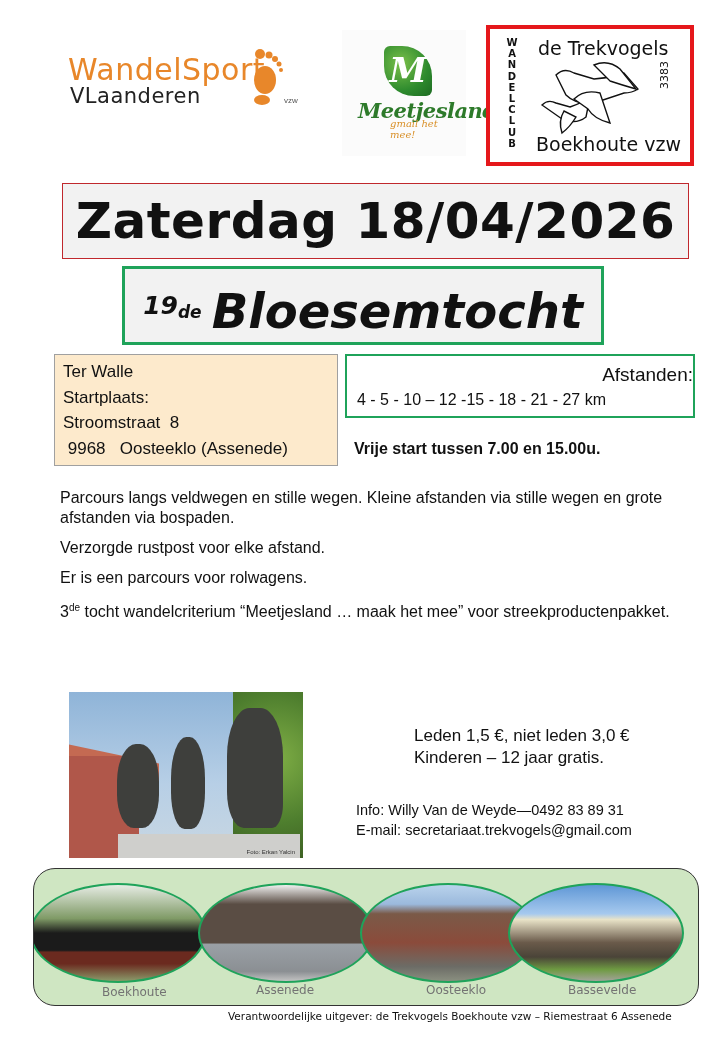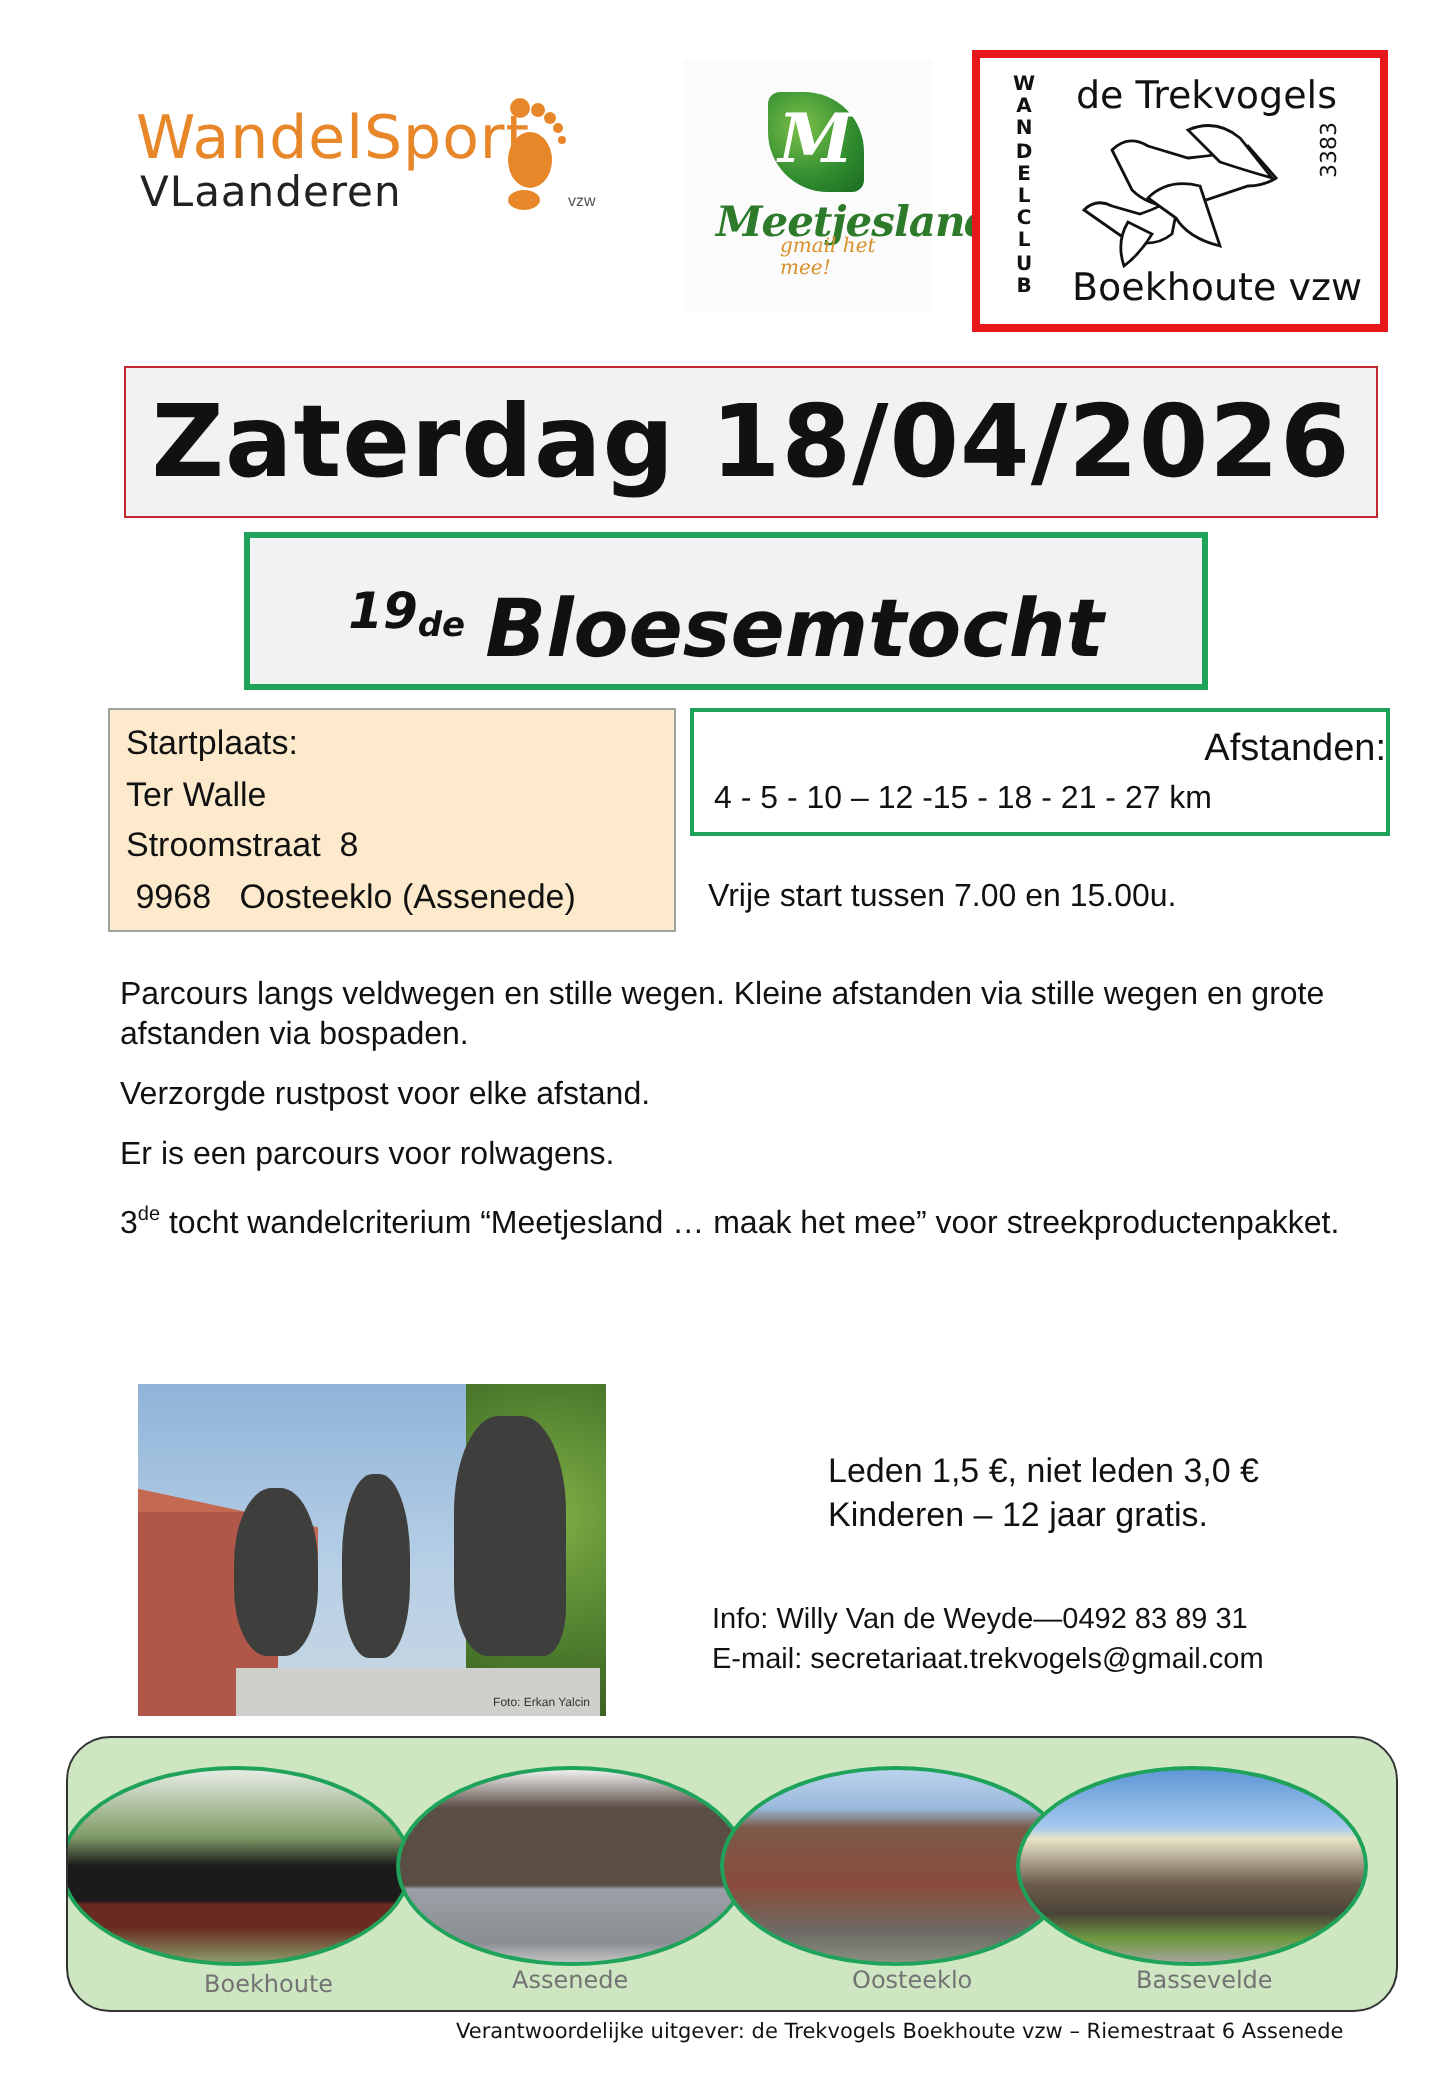--- a/index.html
+++ b/index.html
@@ -38,33 +38,33 @@
 
   
   .date-box { left:62px; top:183px; width:625px; height:74px; background:#f2f2f2; border:1px solid #c0282d; }
   .date-text { width:100%; text-align:center; font-size:50px; font-weight:bold; line-height:74px;
                font-family:"DejaVu Sans", sans-serif; letter-spacing:0.5px; }
   .tocht-box { left:122px; top:266px; width:476px; height:73px; background:#f2f2f2; border:3px solid #1fa35a; }
   .tocht-inner { width:100%; text-align:center; line-height:73px; font-family:"DejaVu Sans", sans-serif;
                  font-style:italic; font-weight:bold; }
   .tocht-num { font-size:25px; vertical-align:14px; }
   .tocht-sup { font-size:17px; vertical-align:10px; margin-right:10px; }
-  .tocht-name { font-size:40px; }
+  .tocht-name { font-size:48px; }
 
   
   .start-box { left:54px; top:354px; width:284px; height:112px; background:#fdeacc; border:1px solid #a0a0a0;
                font-size:17px; line-height:25.5px; padding:4px 0 0 8px; box-sizing:border-box; }
   .start-box div { white-space:pre; }
 
   .dist-box { left:345px; top:354px; width:350px; height:64px; border:2px solid #1fa35a; box-sizing:border-box;
               padding:6px 0 0 10px; }
   .dist-title { font-size:19px; line-height:26px;text-align:right; }
   .dist-values { font-size:16px; line-height:24px; }
 
-  .free-start { left:354px; top:440px; font-size:16px; }
+  .free-start { left:354px; top:440px; font-size:16px;font-weight:bold; }
 
   
   .body-text { left:60px; top:488px; width:620px; font-size:16px; line-height:20px; }
   .body-text .heading { font-weight:bold; margin-bottom:10px; }
   .body-text p { margin:0 0 10px 0; }
   .body-text sup { font-size:10px; }
 
   
   .photo { left:69px; top:692px; width:234px; height:166px; overflow:hidden;
            background:linear-gradient(180deg, #8fb4d8 0%, #b7cfe6 55%, #c9d7e2 100%); }
@@ -146,22 +146,22 @@
   <div class="date-text">Zaterdag 18/04/2026</div>
 </div>
 
 <div class="abs tocht-box">
   <div class="tocht-inner">
     <span class="tocht-num">19</span><span class="tocht-sup">de</span><span class="tocht-name">Bloesemtocht</span>
   </div>
 </div>
 
 <div class="abs start-box">
+  <div>Ter Walle</div>
   <div>Startplaats:</div>
-  <div>Ter Walle</div>
   <div>Stroomstraat  8</div>
   <div> 9968   Oosteeklo (Assenede)</div>
 </div>
 
 <div class="abs dist-box">
   <div class="dist-title">Afstanden:</div>
   <div class="dist-values">4 - 5 - 10 – 12 -15 - 18 - 21 - 27 km</div>
 </div>
 
 <div class="abs free-start">Vrije start tussen 7.00 en 15.00u.</div>

